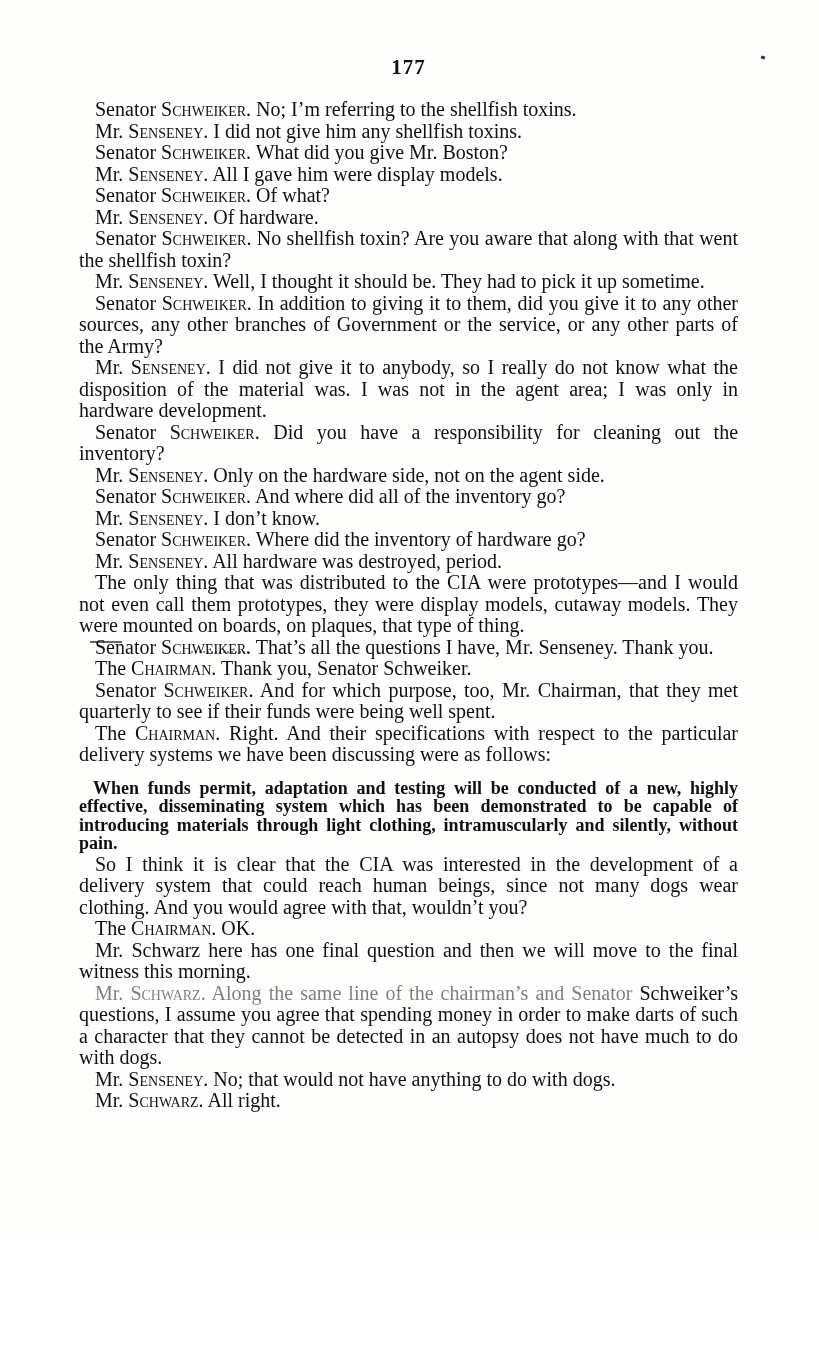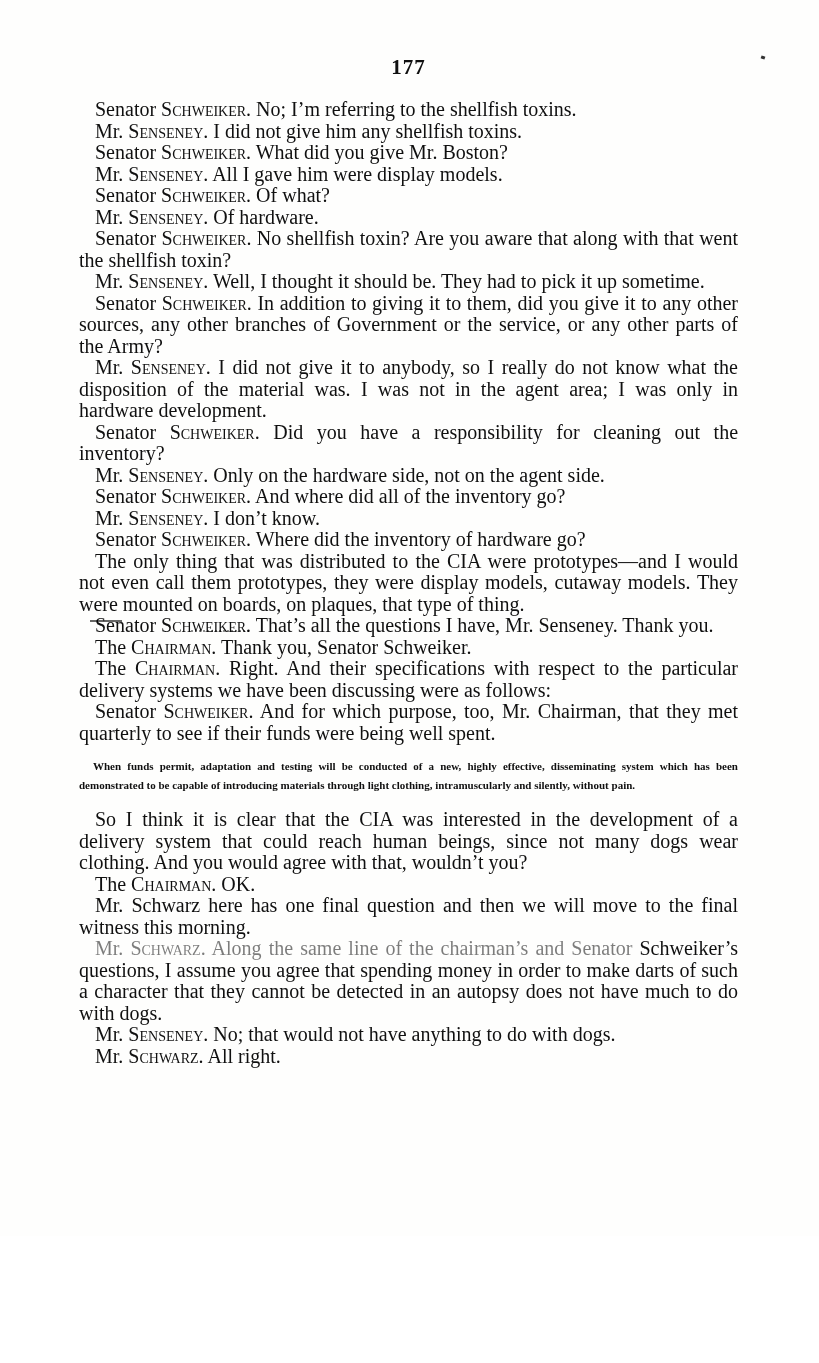--- a/index.html
+++ b/index.html
@@ -17,22 +17,22 @@
     font-size:21px; font-weight:bold; letter-spacing:1px;
   }
   .column {
     position:absolute; top:99px; left:79px; width:659px;
     font-size:20px; line-height:21.5px;
     text-align:justify;
   }
   p.para { margin:0; text-indent:16px; }
   .sc { font-variant:small-caps; }
   blockquote.quote {
-    margin:13px 0 15px 0; padding:0;
-    font-size:11px; font-weight:bold; line-height:18.5px;
+    margin:13px 0 1px 0; padding:0;
+    font-size:18px; font-weight:bold; line-height:18.5px;
     text-indent:14px; text-align:justify;
   }
   .faded { color:rgba(16,16,16,0.55); filter:blur(0.3px); }
   .rel { position:relative; }
   
   .artifact-overline {
     position:absolute; left:11px; bottom:15px; width:32px;
     border-top:2px solid rgba(0,0,0,0.6);
   }
   .artifact-dashes {
@@ -75,31 +75,32 @@
     <p class="para"><span class="speaker"><span>Senator</span> <span class="sc">Schweiker.</span></span> <span>Did you have a responsibility for cleaning out the inventory?</span></p>
 
     <p class="para"><span class="speaker"><span>Mr.</span> <span class="sc">Senseney.</span></span> <span>Only on the hardware side, not on the agent side.</span></p>
 
     <p class="para"><span class="speaker"><span>Senator</span> <span class="sc">Schweiker.</span></span> <span>And where did all of the inventory go?</span></p>
 
     <p class="para"><span class="speaker"><span>Mr.</span> <span class="sc">Senseney.</span></span> <span>I don’t know.</span></p>
 
     <p class="para"><span class="speaker"><span>Senator</span> <span class="sc">Schweiker.</span></span> <span>Where did the inventory of hardware go?</span></p>
 
+    <p class="para"><span class="speaker"><span>Mr.</span> <span class="sc">Senseney.</span></span> <span>All hardware was destroyed, period.</span></p>
 
     <p class="para"><span>The only thing that was distributed to the CIA were prototypes—and I would not even call them prototypes, they were display models, cutaway models. They were mounted on boards, on plaques, that type of thing.</span></p>
 
     <p class="para rel"><span class="speaker"><span>Senator</span> <span class="sc">Schweiker.</span></span> <span>That’s all the questions I have, Mr. Senseney. Thank you.</span><span class="artifact-overline"></span><span class="artifact-dashes"></span></p>
 
     <p class="para"><span class="speaker"><span>The</span> <span class="sc">Chairman.</span></span> <span>Thank you, Senator Schweiker.</span></p>
 
 
+    <p class="para"><span class="speaker"><span>Senator</span> <span class="sc">Schweiker.</span></span> <span>And for which purpose, too, Mr. Chairman, that they met quarterly to see if their funds were being well spent.</span></p>
+
     <p class="para"><span class="speaker"><span>The</span> <span class="sc">Chairman.</span></span> <span>Right. And their specifications with respect to the particular delivery systems we have been discussing were as follows:</span></p>
-
-    <p class="para"><span class="speaker"><span>Senator</span> <span class="sc">Schweiker.</span></span> <span>And for which purpose, too, Mr. Chairman, that they met quarterly to see if their funds were being well spent.</span></p>
 
     <blockquote class="quote"><span>When funds permit, adaptation and testing will be conducted of a new, highly effective, disseminating system which has been demonstrated to be capable of introducing materials through light clothing, intramuscularly and silently, without pain.</span></blockquote>
 
     <p class="para"><span>So I think it is clear that the CIA was interested in the development of a delivery system that could reach human beings, since not many dogs wear clothing. And you would agree with that, wouldn’t you?</span></p>
 
 
     <p class="para"><span class="speaker"><span>The</span> <span class="sc">Chairman.</span></span> <span>OK.</span></p>
 
     <p class="para"><span>Mr. Schwarz here has one final question and then we will move to the final witness this morning.</span></p>
 

